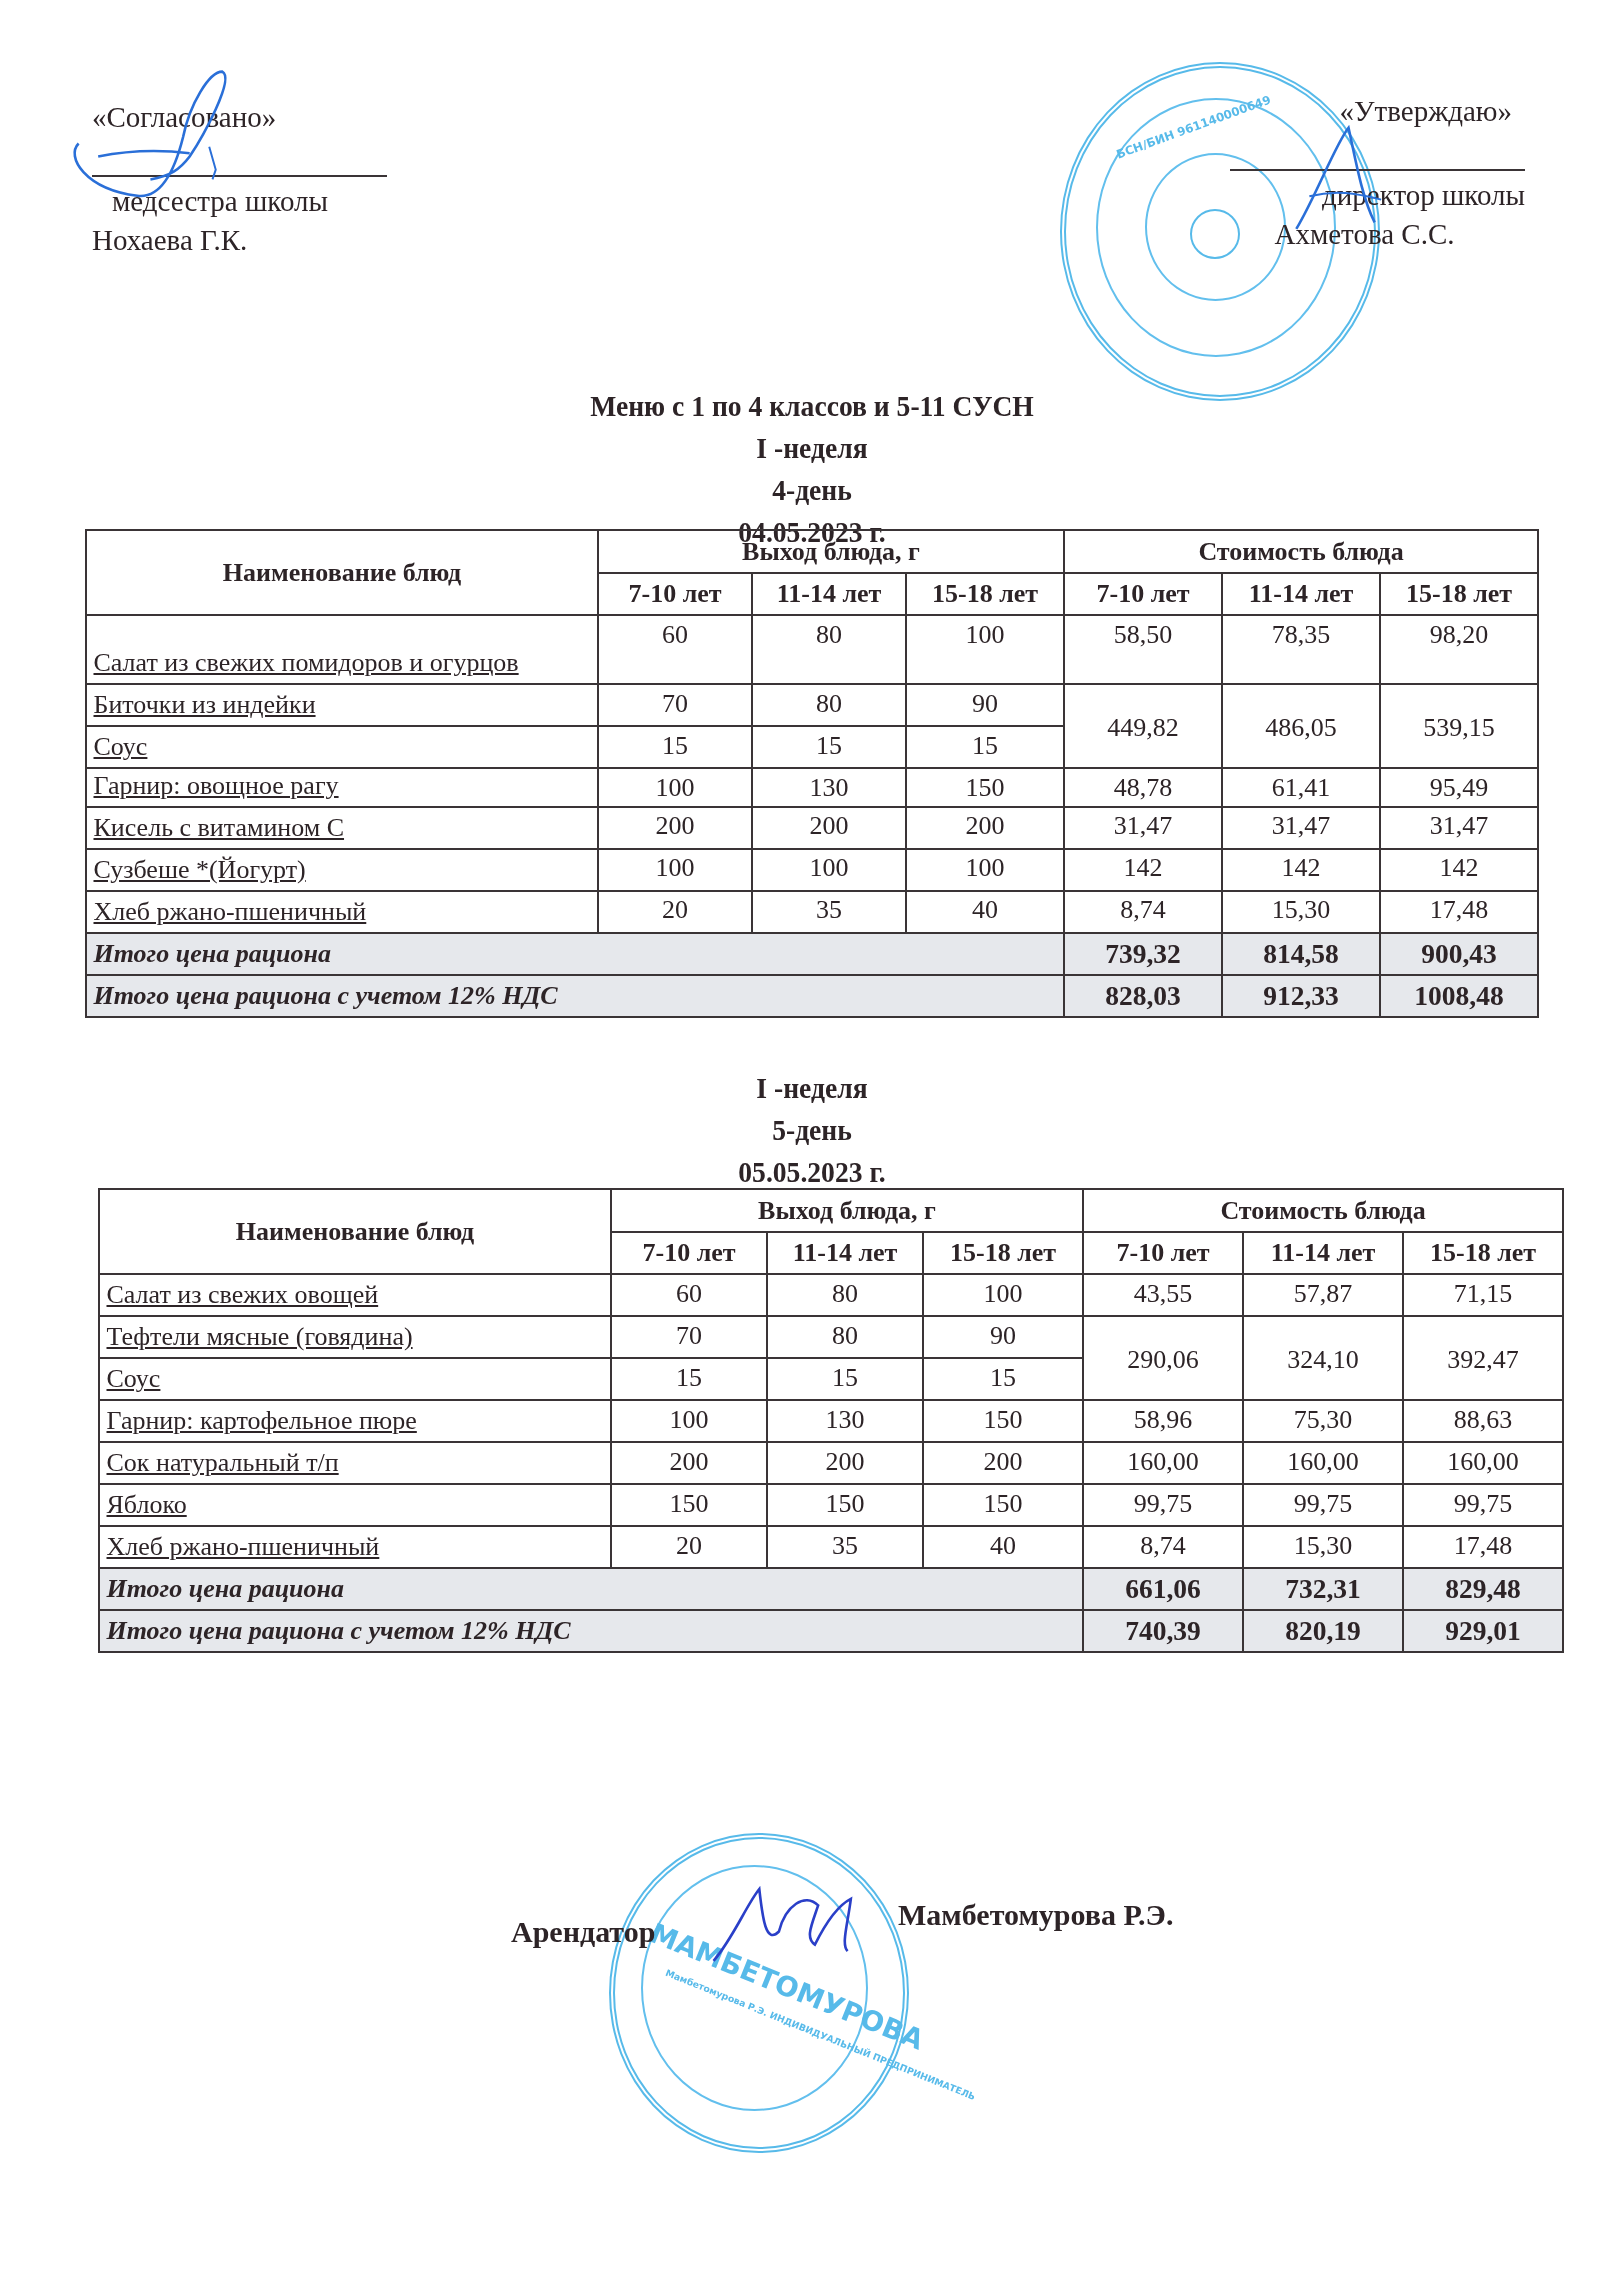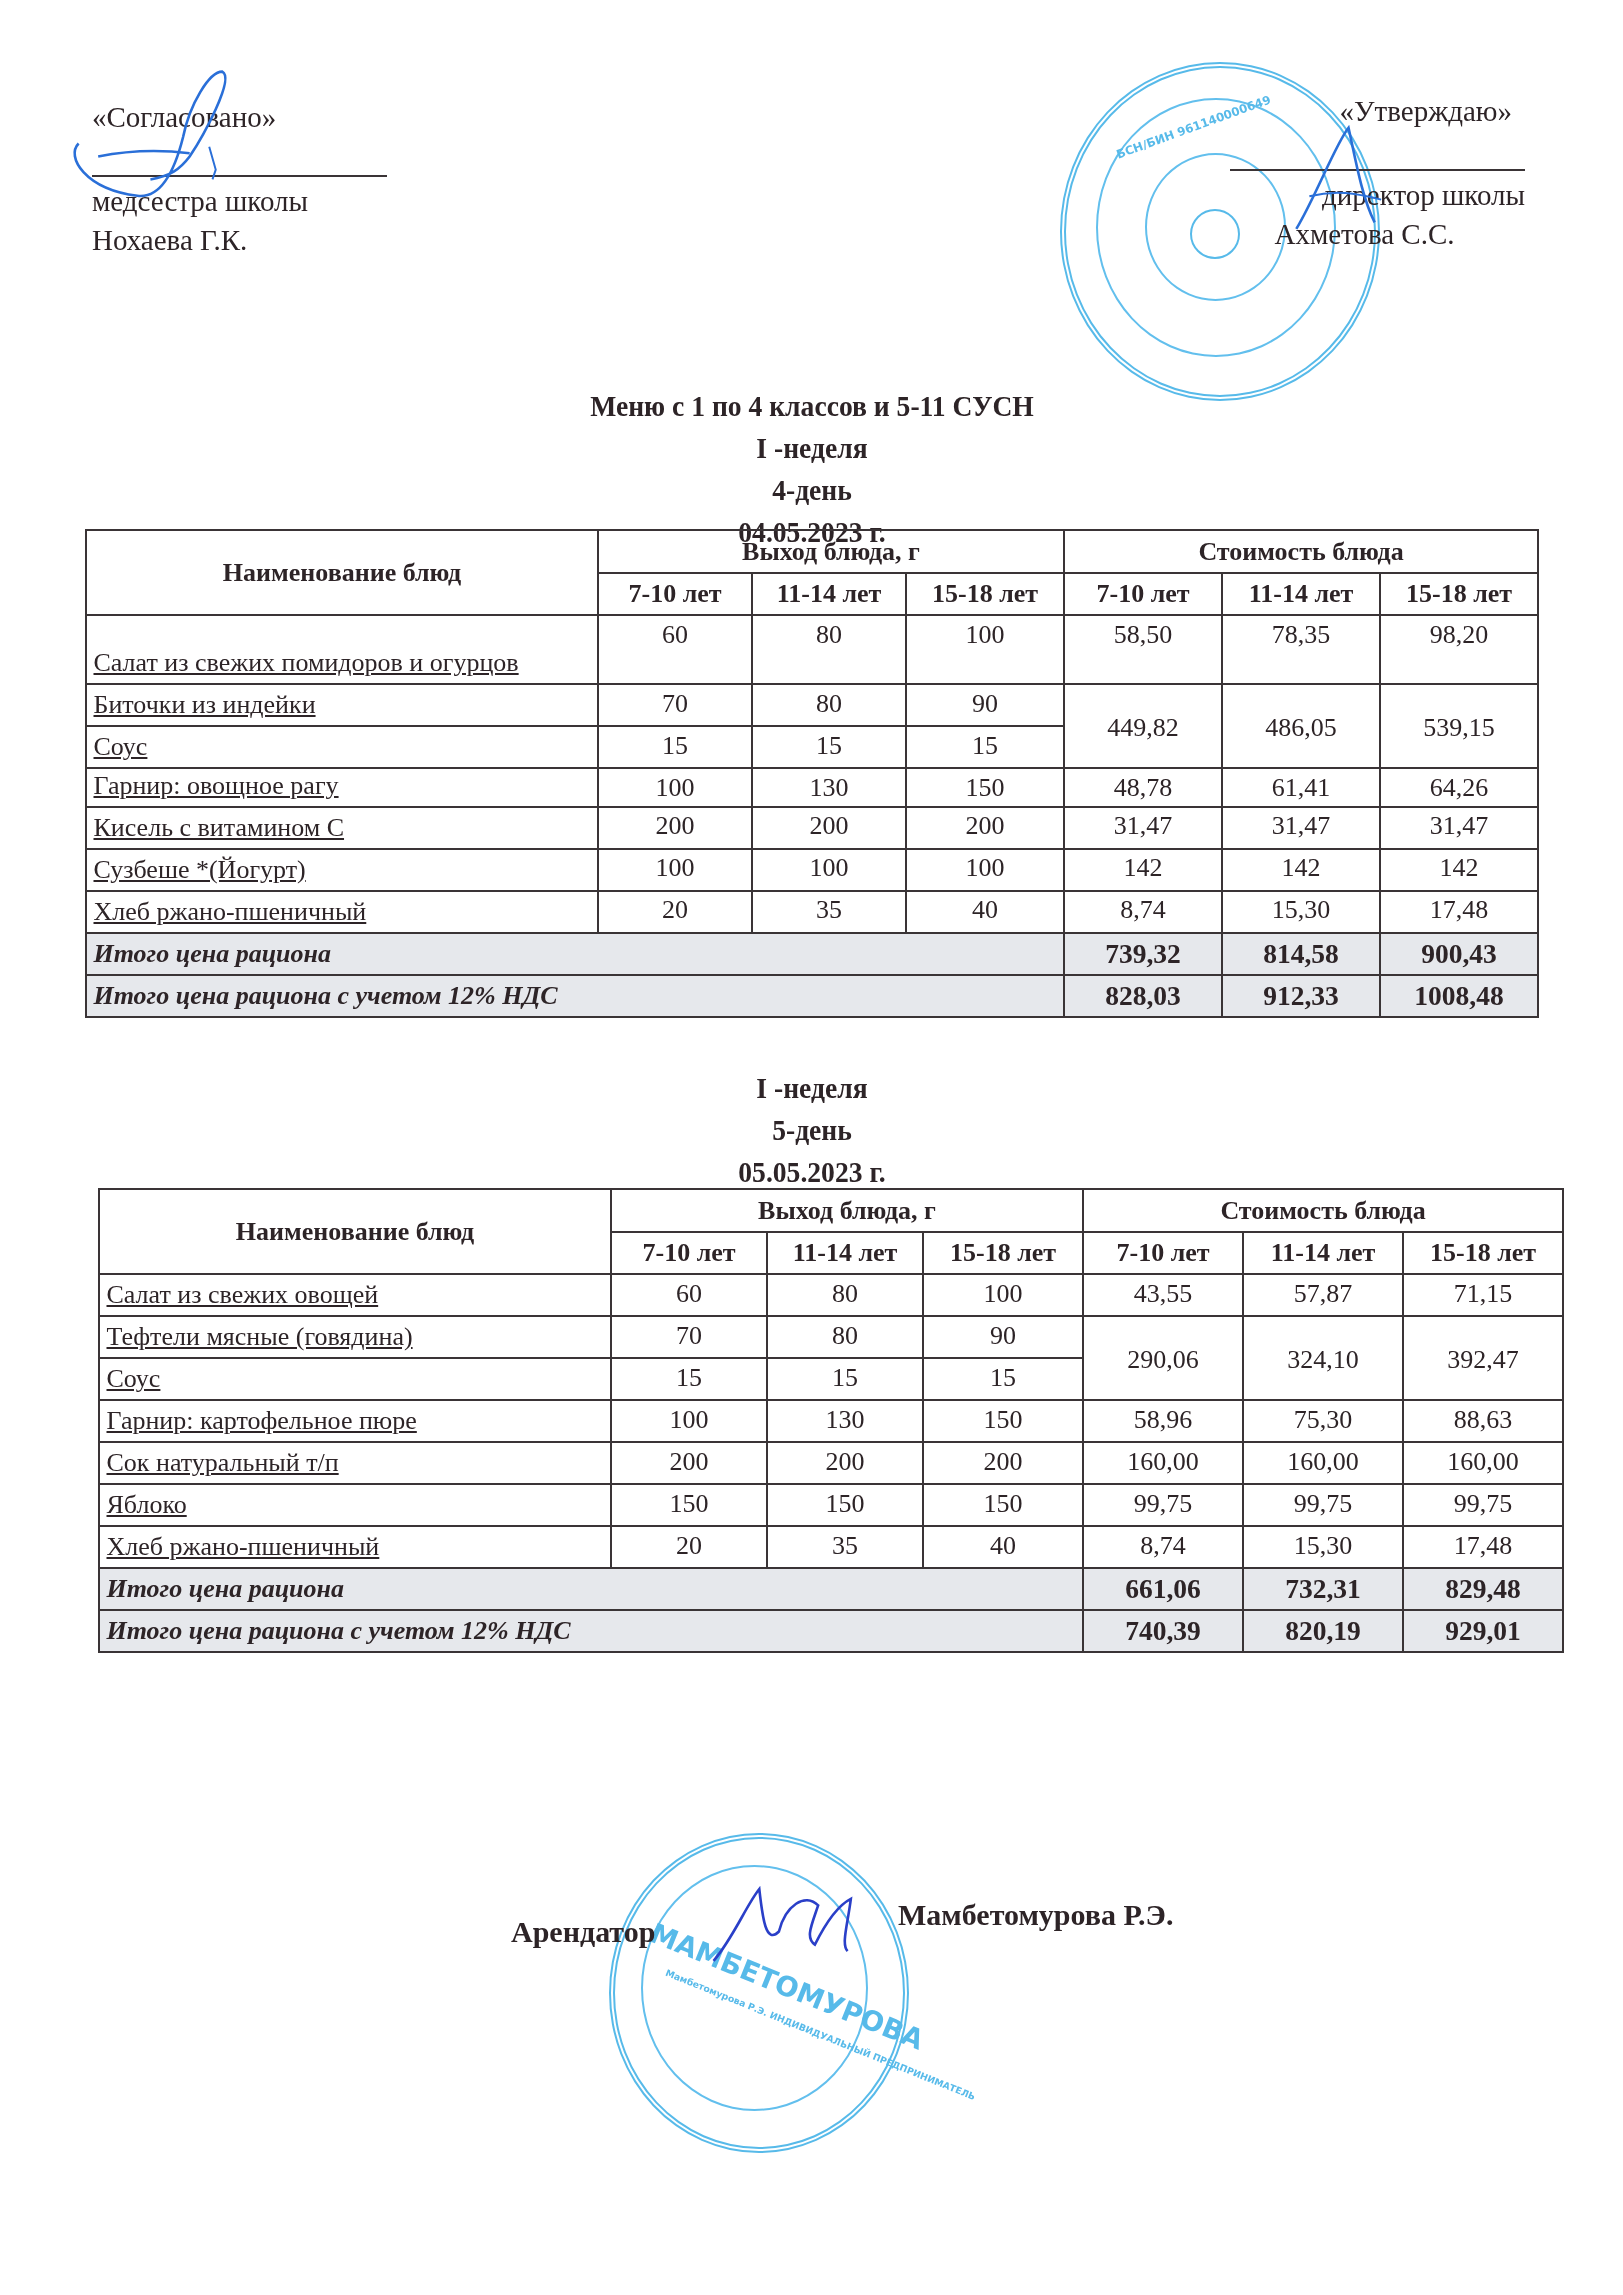--- a/index.html
+++ b/index.html
@@ -24,21 +24,21 @@
                 color:#3aaee6; white-space:nowrap; }
   .sig { position:absolute; }
   .footer-line { font-weight:bold; font-size:30px; }
 </style>
 </head>
 <body>
 
 <div class="abs approve-block" style="left:92px; top:98px; width:301px;">
   <div>«Согласовано»</div>
   <div class="approve-line" style="margin-top:38px; width:295px;"></div>
-  <div style="margin-top:5.2px;">медсестра школы</div>
+  <div style="margin-top:5.2px;margin-left:20px;">медсестра школы</div>
   <div>Нохаева Г.К.</div>
 </div>
 <svg class="sig" style="left:59px; top:65px;" width="209" height="157" viewBox="0 0 320 240">
   <path d="M30 120 C 10 140, 40 190, 120 200 C 160 205, 180 150, 190 110 C 200 60, 230 10, 250 10 C 270 20, 220 110, 200 140 C 185 160, 170 170, 140 175" fill="none" stroke="#2a6fd8" stroke-width="4"></path>
   <path d="M60 140 C 110 130, 160 130, 200 135" fill="none" stroke="#2a6fd8" stroke-width="4"></path>
   <path d="M230 125 L 240 160 L 235 175" fill="none" stroke="#2a6fd8" stroke-width="3"></path>
 </svg>
 
 <div class="abs stamp" style="left:1060px; top:62px; width:308px; height:327px;">
   <div class="stamp-inner" style="left:29.5px; top:29.5px; width:236px; height:255px;"></div>
@@ -112,21 +112,21 @@
     <td class="num">15</td>
     <td class="num">15</td>
   </tr>
   <tr style="height:27px;">
     <td class="name">Гарнир: овощное рагу</td>
     <td class="num">100</td>
     <td class="num">130</td>
     <td class="num">150</td>
     <td class="num">48,78</td>
     <td class="num">61,41</td>
-    <td class="num">64,26</td>
+    <td class="num">95,49</td>
   </tr>
   <tr style="height:42px;">
     <td class="name">Кисель с витамином С</td>
     <td class="num">200</td>
     <td class="num">200</td>
     <td class="num">200</td>
     <td class="num">31,47</td>
     <td class="num">31,47</td>
     <td class="num">31,47</td>
   </tr>

